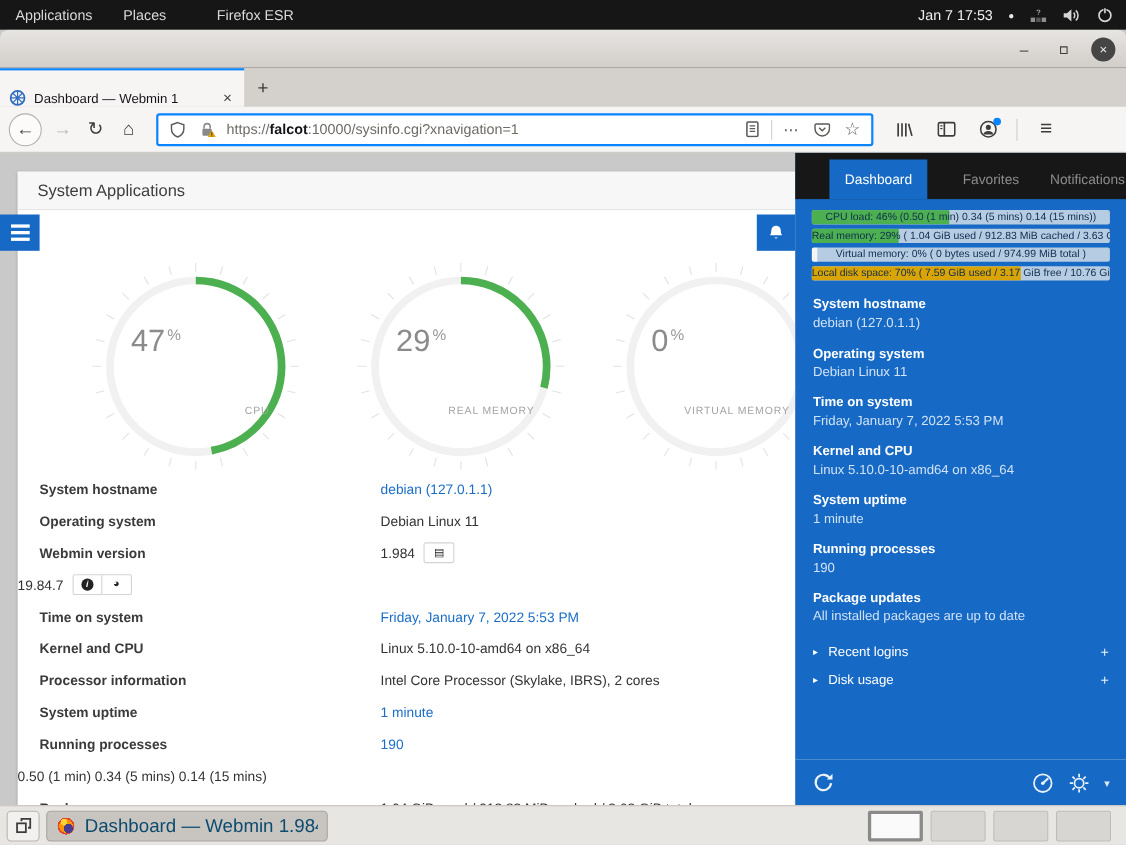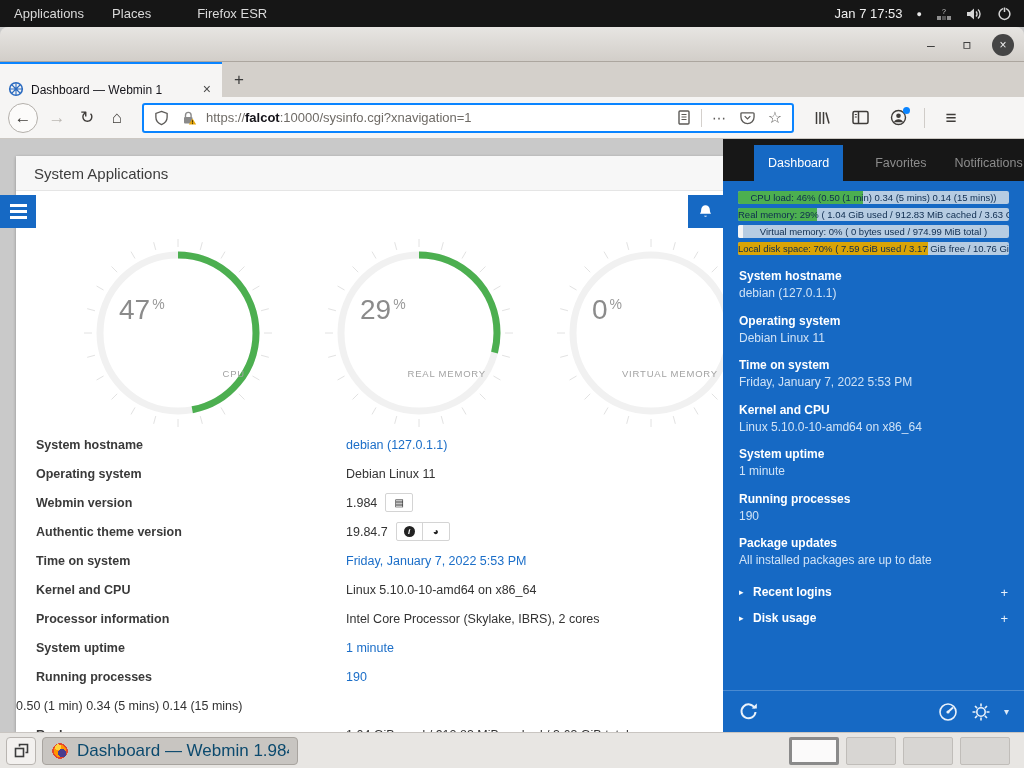--- a/index.html
+++ b/index.html
@@ -103,21 +103,21 @@
     overflow:hidden; font-size:9.5px; line-height:13px; color:#0e2c4f; text-align:center; white-space:nowrap; }
   .sb-stat .fill { position:absolute; left:0; top:0; bottom:0; }
   .sb-stat .stxt { position:relative; z-index:1; }
   .sb-entries { position:absolute; left:0; right:0; top:129px; }
   .sb-entry { padding:0 16px; margin-bottom:10.5px; }
   .sb-entry .et { font-size:12px; font-weight:bold; color:#fff; line-height:17px; }
   .sb-entry .ev { font-size:12px; color:#cfe2f6; line-height:17px; }
   .sb-sections { position:absolute; left:0; right:0; top:440px; }
   .sb-section { display:flex; align-items:center; height:26px; padding:0 16px; cursor:pointer; }
   .sb-section .car { font-size:9px; color:#fff; width:14px; }
-  .sb-section .sl { font-size:12px; font-weight:bold; color:#fff; flex:1; }
+  .sb-section .sl { font-size:12px; font-weight:normal; color:#fff; flex:1; }
   .sb-section .plus { font-size:13px; color:#e8f1fb; }
   .sb-footer { position:absolute; left:0; right:0; bottom:0; height:42px;
     border-top:1px solid rgba(255,255,255,.22); display:flex; align-items:center; padding:0 15px; }
   .sb-footer .fright { margin-left:auto; display:flex; align-items:center; gap:13px; }
   .sb-footer .caret { font-size:10px; color:#dce9f7; }
   .sbicon { color:#eaf2fb; display:flex; }
 
   
   .taskbar { position:absolute; left:0; top:732px; width:1024px; height:36px; background:#e8e6e3;
     border-top:1px solid #c9c5c1; display:flex; align-items:center; padding:0 6px; }
@@ -378,21 +378,20 @@
             <div class="tvalue">
               <span>1.984</span>
               <span class="btn-group">
                 <span class="mini-btn">
                   <span class="mini-glyph">▤</span>
                 </span>
               </span>
             </div>
           </div>
           <div class="trow">
-            <div class="tlabel">Authentic theme version</div>
             <div class="tvalue">
               <span>19.84.7</span>
               <span class="btn-group">
                 <span class="mini-btn">
                   <span class="mini-glyph circ">i</span>
                 </span>
                 <span class="mini-btn">
                   <span class="mini-glyph">◕</span>
                 </span>
               </span>

